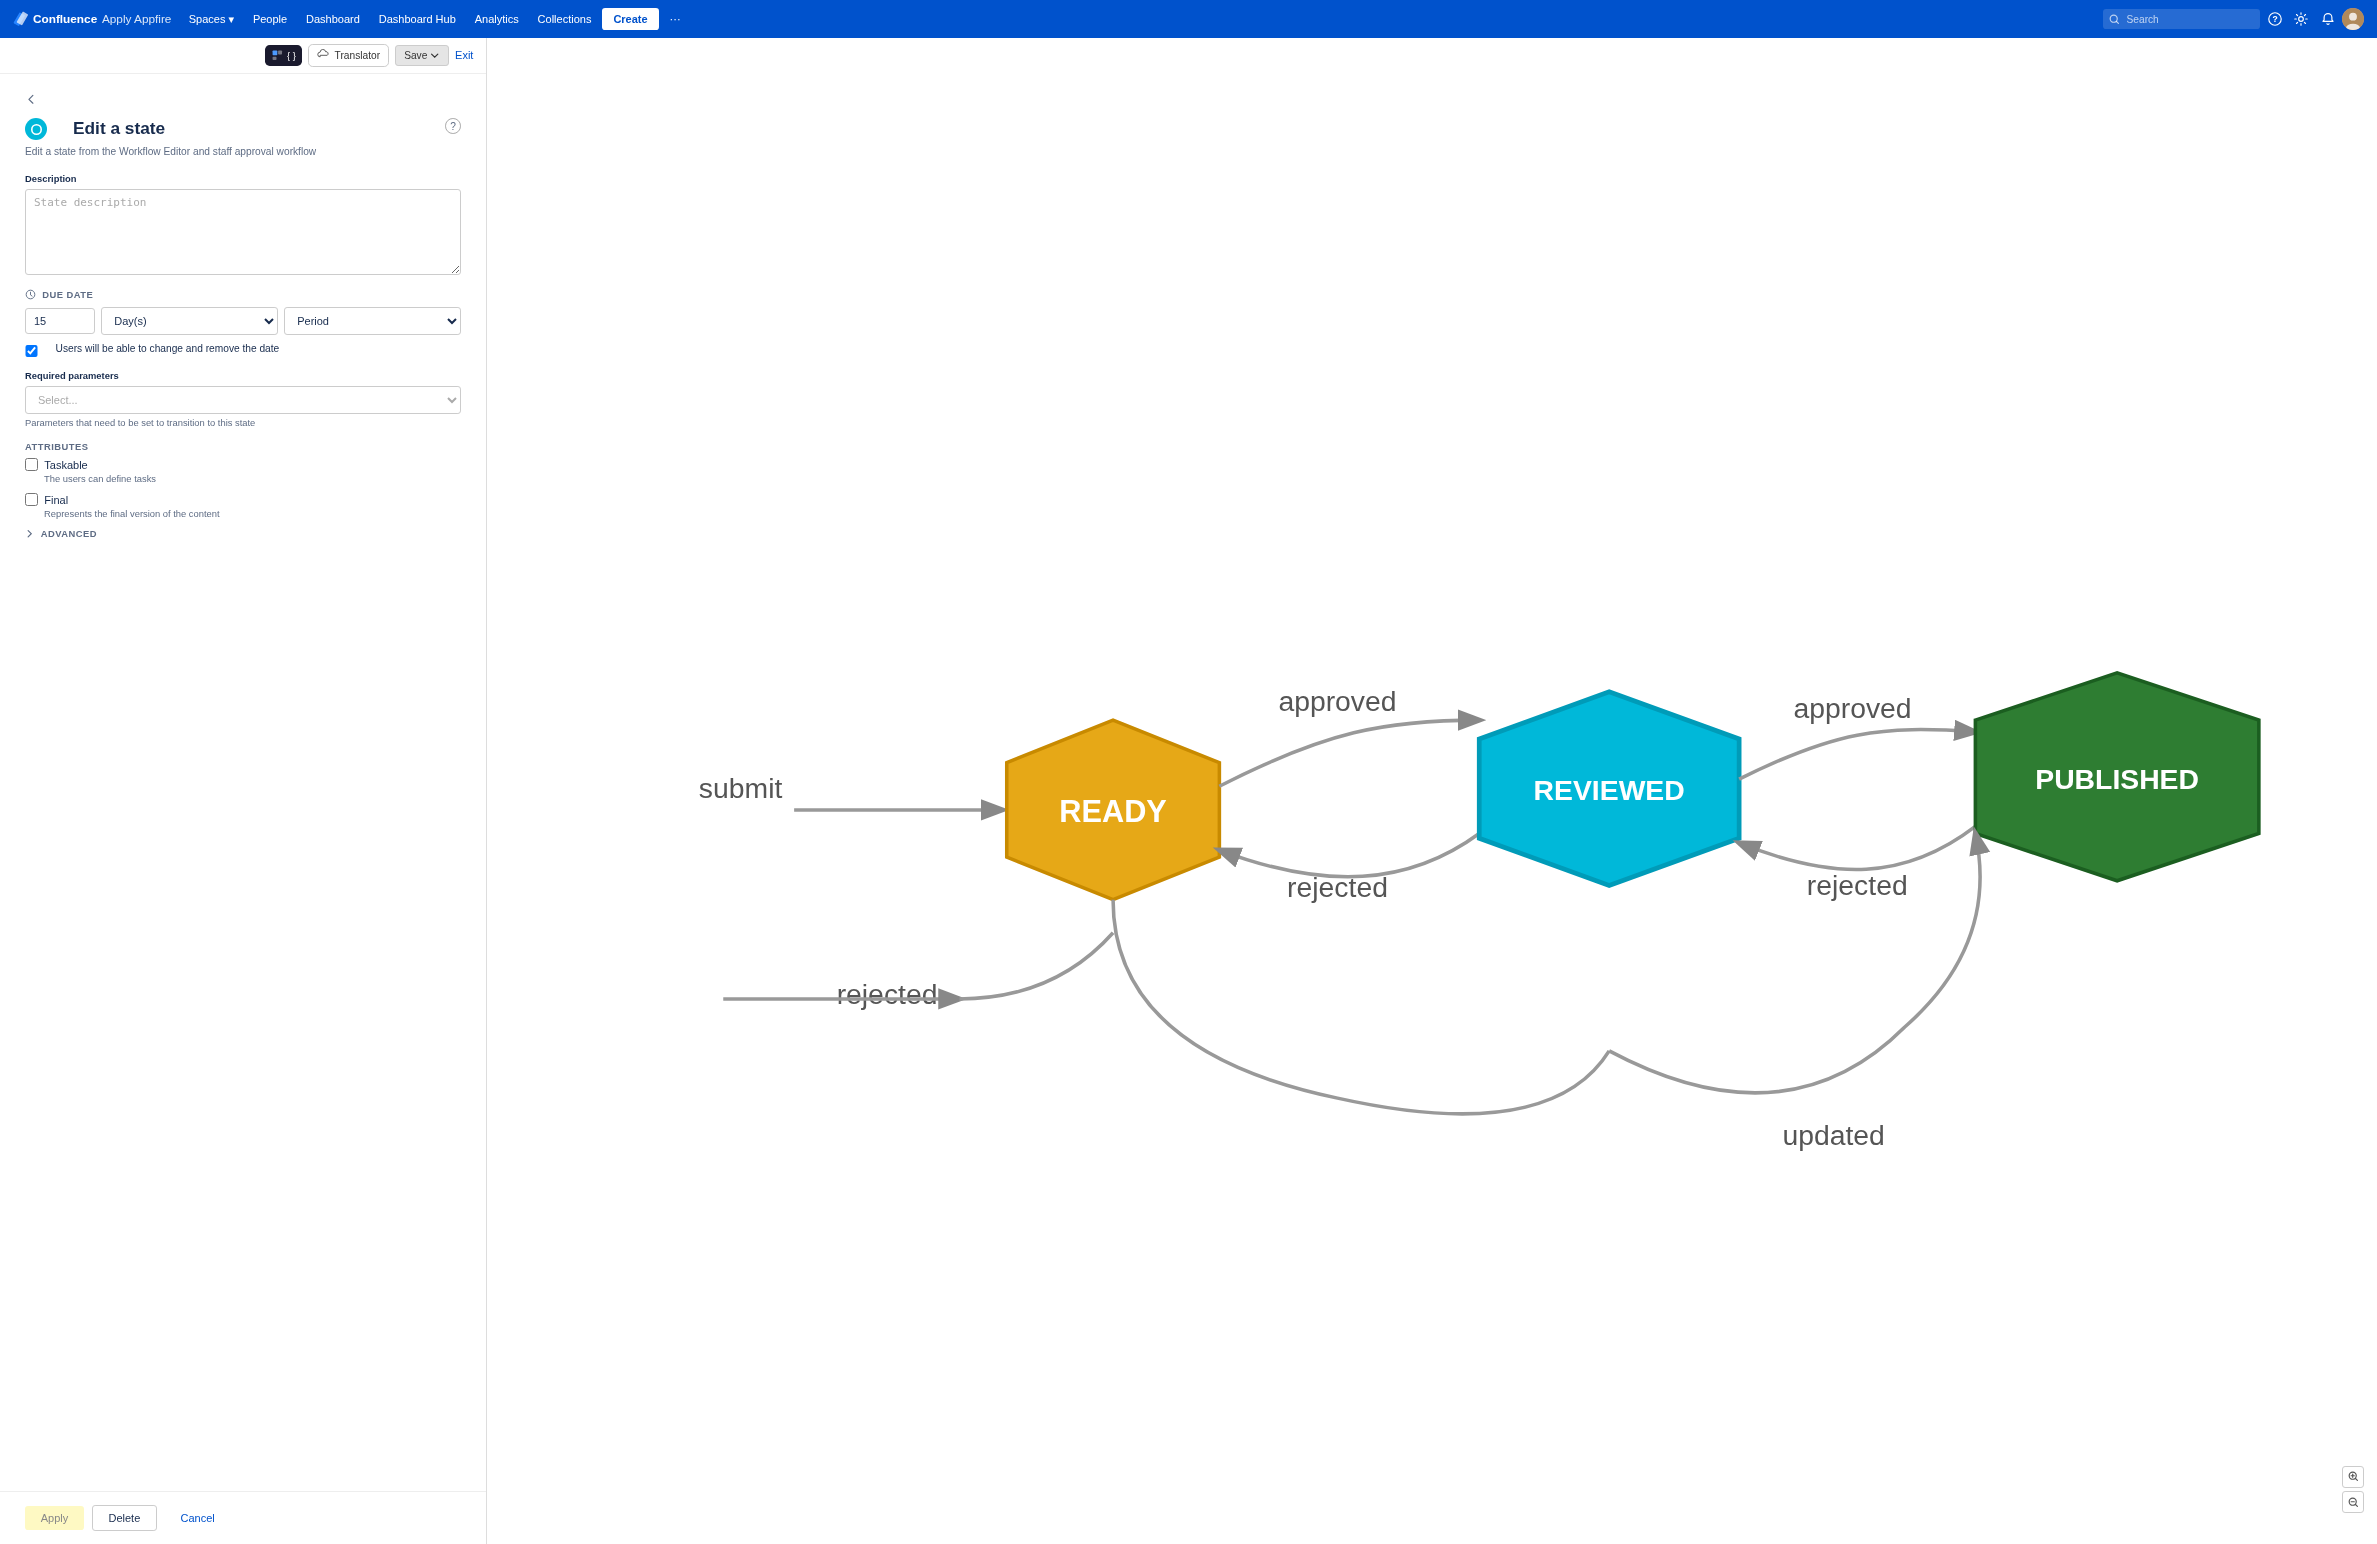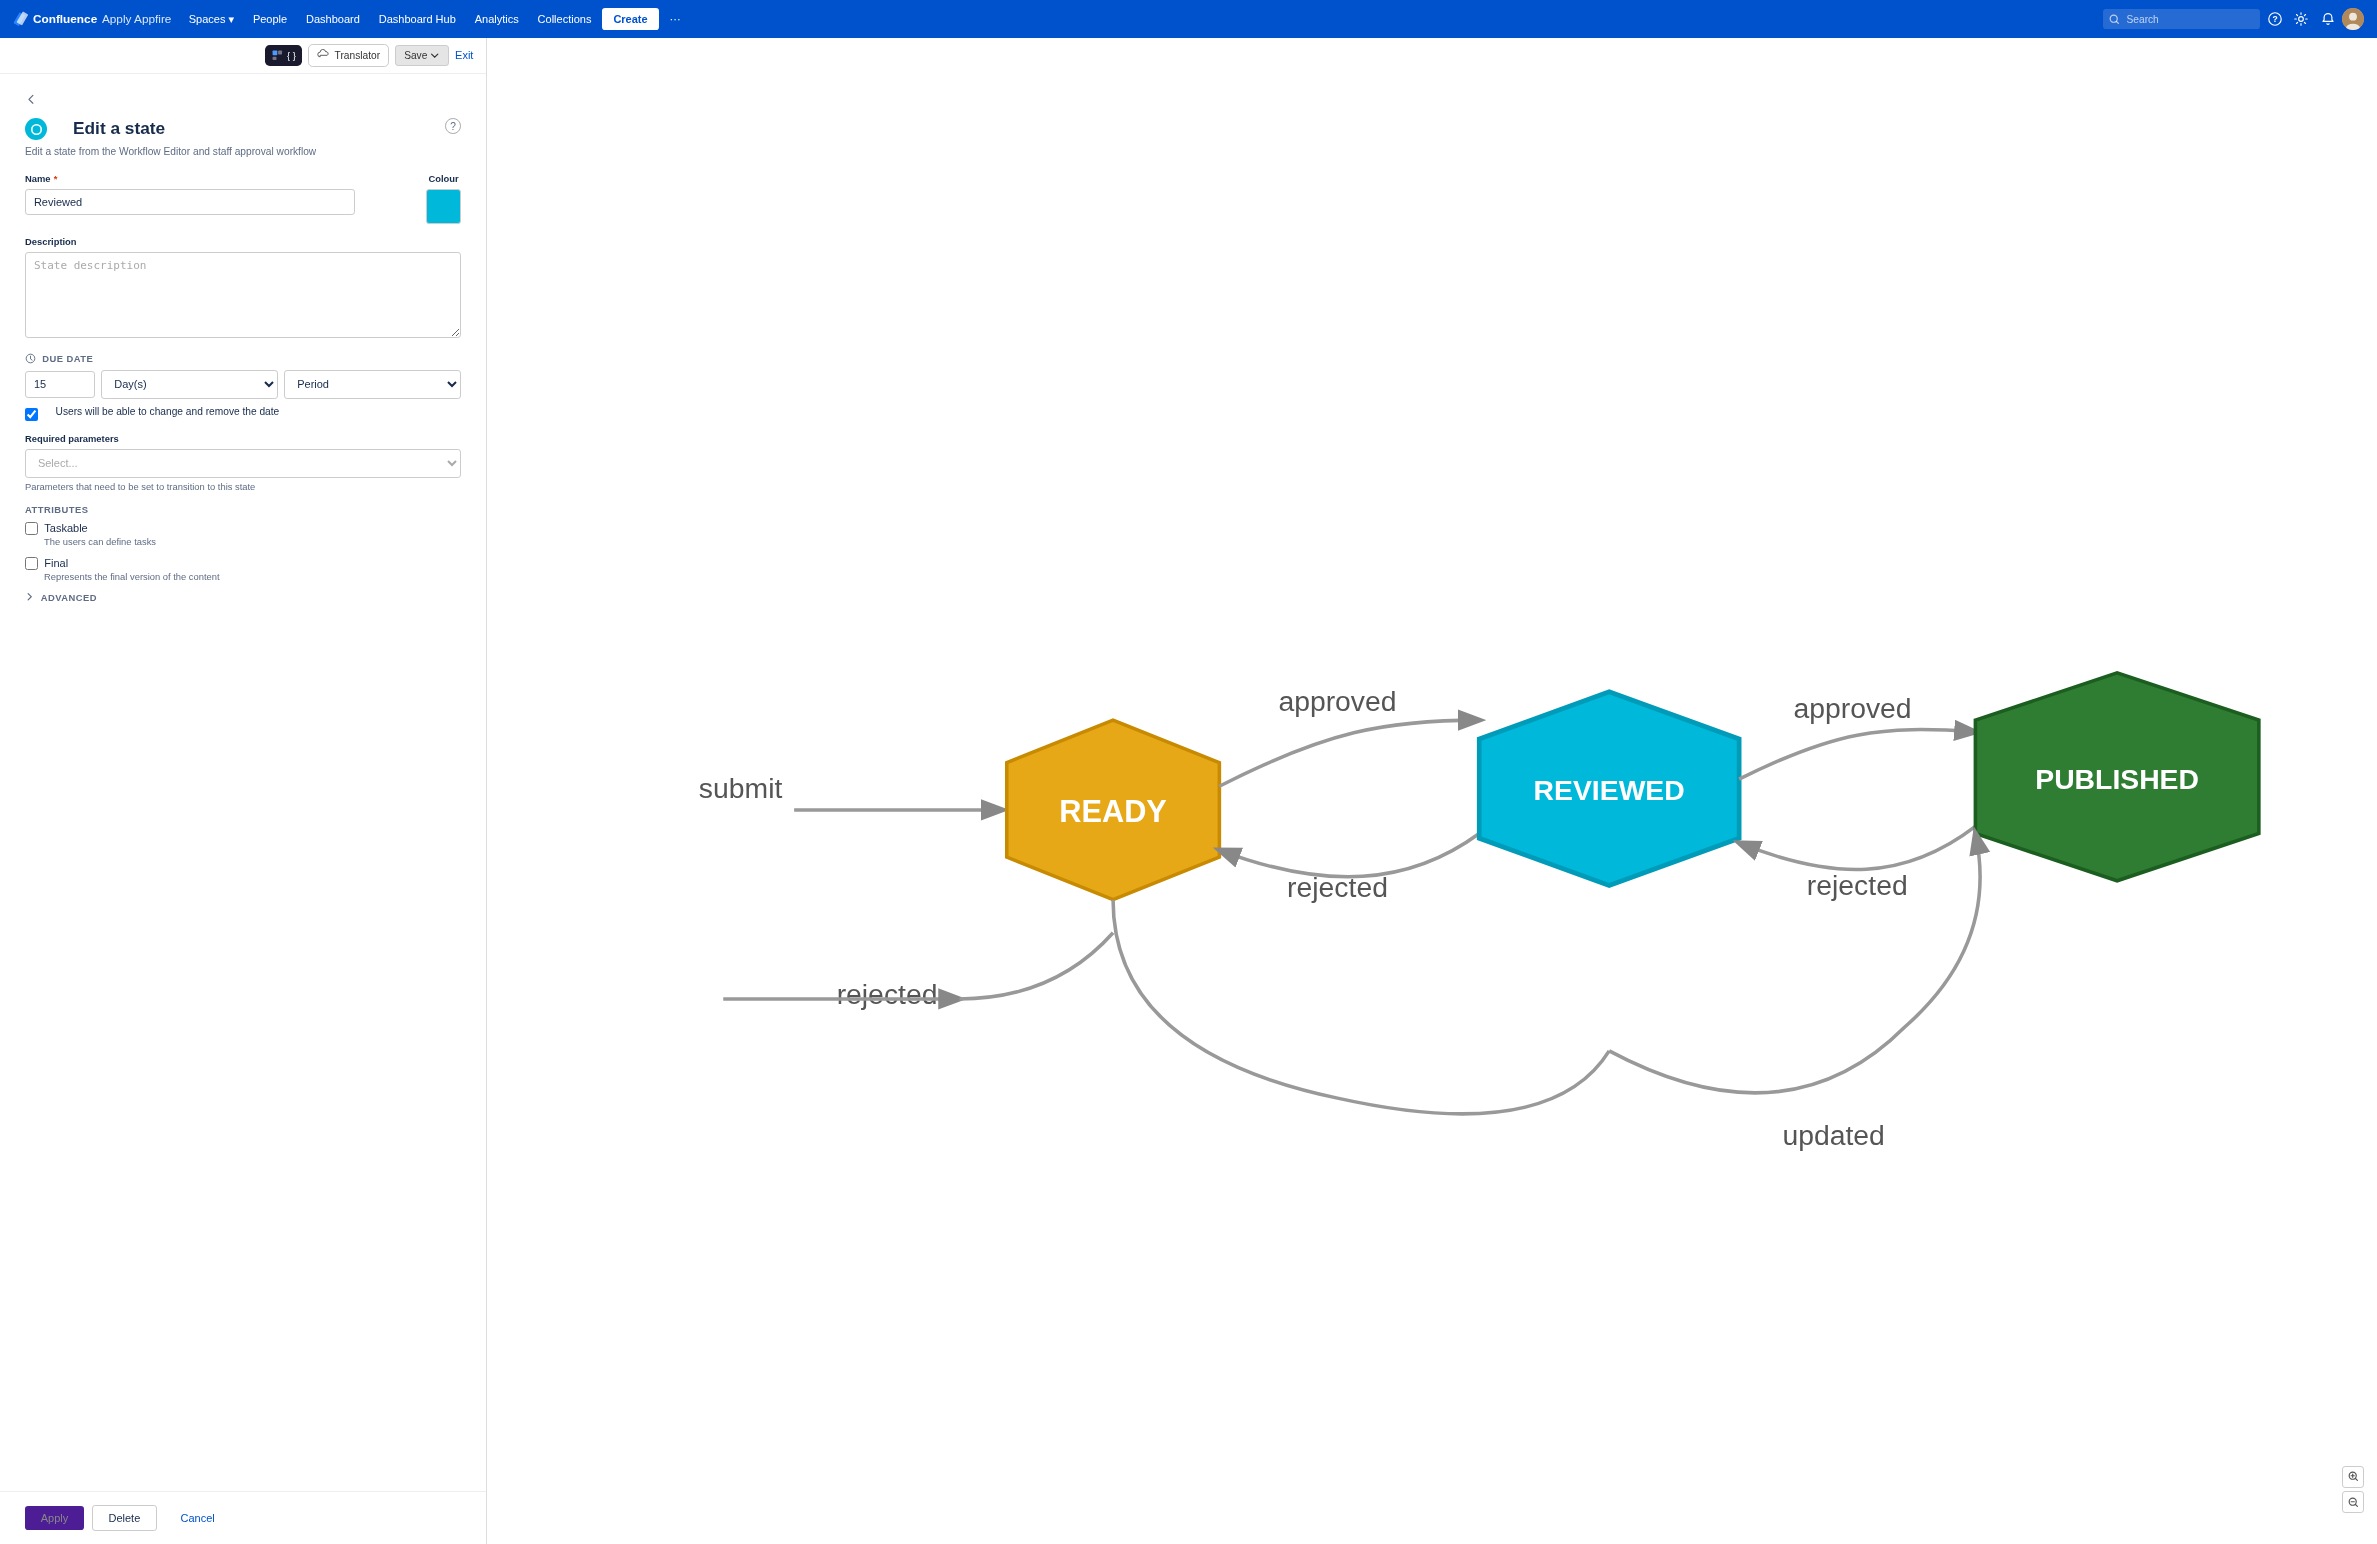--- a/index.html
+++ b/index.html
@@ -187,21 +187,21 @@
     
     .action-bar {
       padding: 12.6px 25px;
       border-top: 0.8px solid #eee;
       display: flex;
       gap: 7.9px;
       align-items: center;
       background: #fff;
     }
     .btn-apply {
-      background: #4c1d95; color: #888; border: none; border-radius: 3.1px;
+      background: #fef9c3; color: #888; border: none; border-radius: 3.1px;
       padding: 6.3px 15.7px; font-size: 11px; cursor: not-allowed;
     }
     .btn-delete {
       background: #fff; color: #172b4d; border: 0.8px solid #ccc; border-radius: 3.1px;
       padding: 6.3px 15.7px; font-size: 11px; cursor: pointer;
     }
     .btn-cancel {
       background: none; color: #0052cc; border: none;
       padding: 6.3px 15.7px; font-size: 11px; cursor: pointer;
     }
@@ -370,33 +370,20 @@
               <circle cx="7" cy="7" r="6" stroke="white" stroke-width="2" fill="none"></circle>
             </svg>
           </div>
           <span class="form-title">Edit a state</span>
         </div>
         <div class="help-icon">?</div>
       </div>
       <div class="form-subtitle">Edit a state from the Workflow Editor and staff approval workflow</div>
 
       
-      <div class="field-row">
-        <div class="field-col">
-          <div class="field-label">
-            <span>Name</span>
-            <span class="required">*</span>
-          </div>
-          <input class="text-input" type="text" style="max-width: 330px;" value="Reviewed">
-        </div>
-        <div style="margin-left:12.6px;">
-          <div class="colour-label">Colour</div>
-          <div class="colour-block" style="background: rgb(0, 184, 217);"></div>
-        </div>
-      </div>
 
       
       <div style="margin-bottom:12.6px;">
         <div class="field-label">Description</div>
         <textarea class="text-area" placeholder="State description" style=""></textarea>
       </div>
 
       
       <div class="section-title">
         <svg width="11" height="11" viewBox="0 0 14 14" fill="none">

